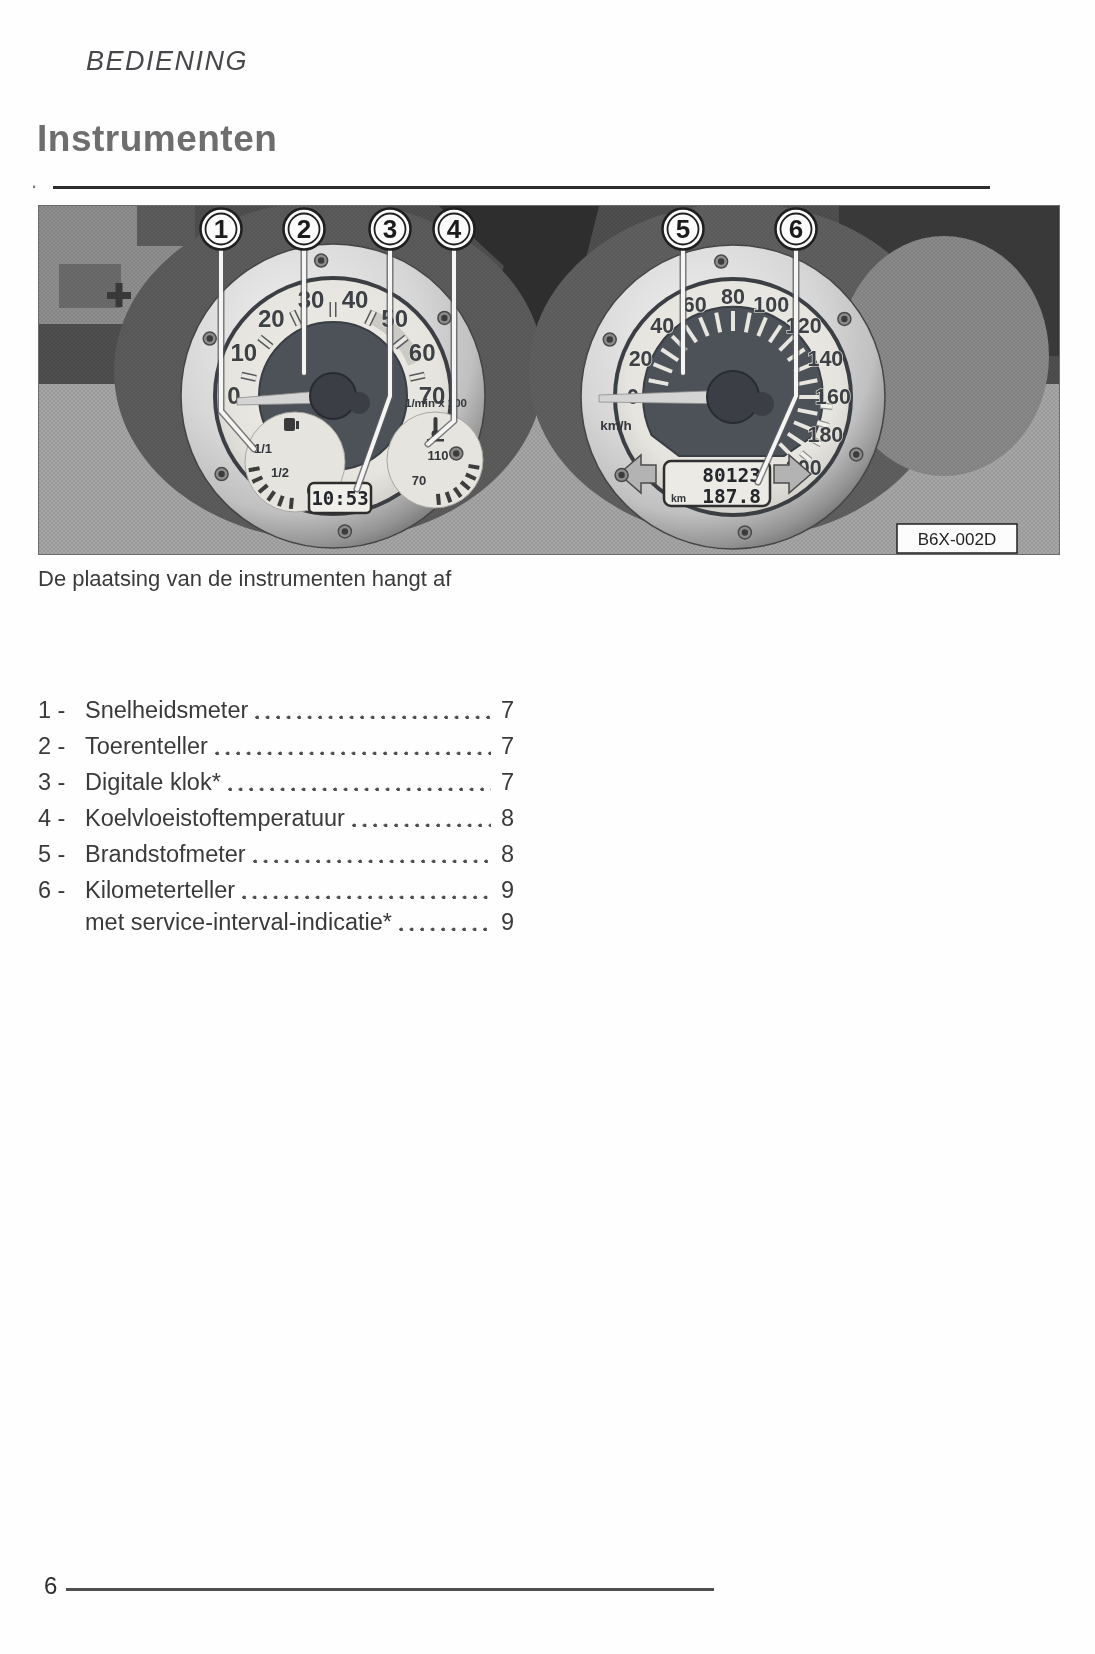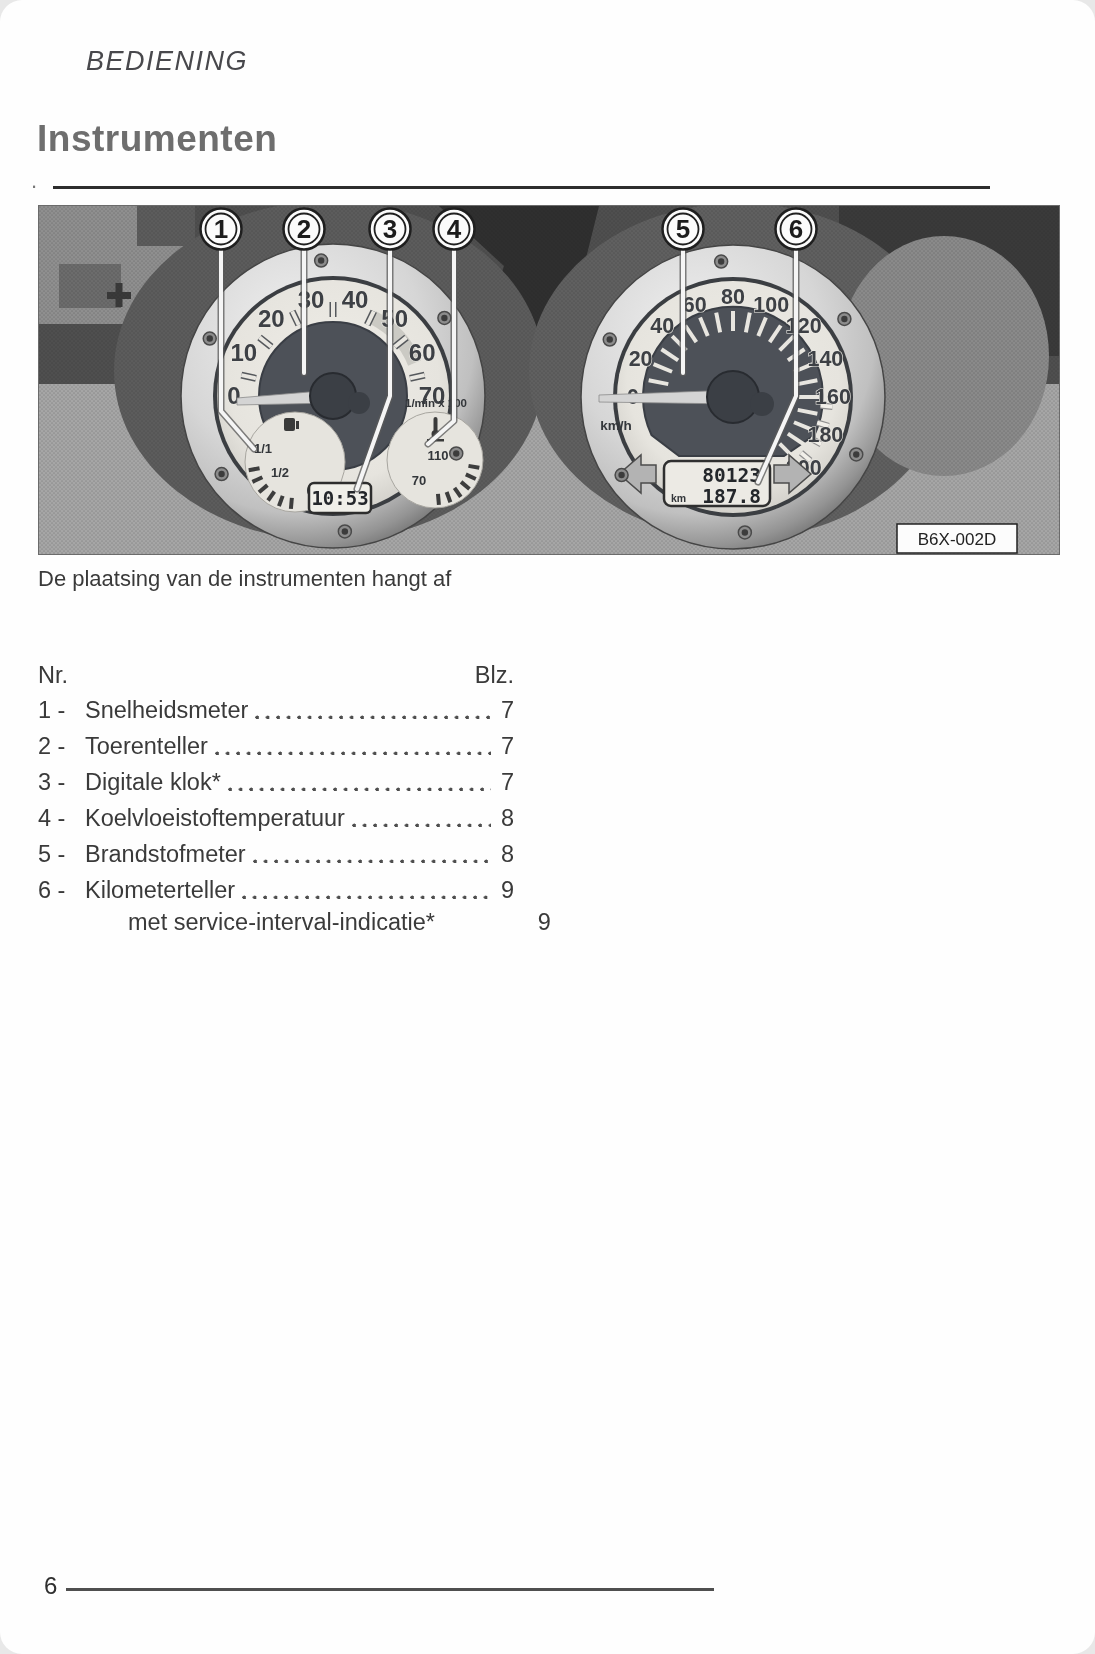--- a/index.html
+++ b/index.html
@@ -1,38 +1,38 @@
 <!DOCTYPE html>
 <html><head>
 <meta charset="utf-8">
 <style>
   html,body{margin:0;padding:0;background:#e8e8e8;}
   .page{position:relative;width:1095px;height:1654px;background:#fefefe;
-        font-family:"Liberation Sans",sans-serif;overflow:hidden;margin:0 auto;border-radius:22px;}
+        font-family:"Liberation Sans",sans-serif;overflow:hidden;margin:0 auto;}
   .doc-header{position:absolute;left:86px;top:46px;font-style:italic;
         font-size:27px;color:#48484c;letter-spacing:1.5px;}
   .doc-title{position:absolute;left:37px;top:118px;font-size:37px;font-weight:bold;
         color:#6e6e6e;letter-spacing:.5px;}
   .stray-period{position:absolute;left:31px;top:168px;font-size:22px;color:#777;}
   .title-rule{position:absolute;left:53px;top:186px;width:937px;height:3px;background:#2d2d2d;}
   .figure{position:absolute;left:38px;top:205px;width:1020px;height:348px;
         border:1px solid #6b6b6b;}
   .intro{position:absolute;left:38px;top:564px;width:500px;font-size:22px;
         line-height:30px;color:#3a3a3a;}
   .cols{position:absolute;left:38px;top:662px;width:476px;display:flex;
         justify-content:space-between;font-size:23.5px;color:#3a3a3a;}
   .list{position:absolute;left:38px;top:697px;width:476px;font-size:23.5px;color:#3a3a3a;}
   .row{display:flex;margin-bottom:9px;}
   .row .num{width:47px;flex:none;}
   .row .lbl{flex:none;}
   .row .dots{flex:1;height:5px;margin:0 7px 4px 7px;align-self:flex-end;
         background-image:radial-gradient(circle at 2.2px 2.4px,#4e4e4e 1.7px,transparent 2.1px);
         background-size:10.5px 5px;background-repeat:repeat-x;}
   .row .pg{flex:none;min-width:16px;text-align:right;}
-  .row.sub{margin-top:-4px;gap:43px;}
+  .row.sub{margin-top:-4px;}
   .footer-num{position:absolute;left:44px;top:1572px;font-size:24px;color:#2f2f2f;}
   .footer-rule{position:absolute;left:66px;top:1588px;width:648px;height:3px;background:#4f4f4f;}
   .footer-section{position:absolute;right:88px;top:1569px;font-style:italic;
         font-size:25px;color:#242424;letter-spacing:1px;}
   
   .gnum{font-family:"Liberation Sans",sans-serif;font-weight:bold;fill:#3d4045;
         paint-order:stroke;stroke:#edebe5;stroke-width:1.2px;}
   .gsm{font-family:"Liberation Sans",sans-serif;font-weight:bold;fill:#33363a;}
   .mono{font-family:"DejaVu Sans Mono",monospace;font-weight:bold;fill:#24272b;}
   .callout-num{font-family:"Liberation Sans",sans-serif;font-weight:bold;fill:#1c1c1c;}
@@ -322,24 +322,20 @@
         <rect x="858" y="318" width="120" height="29" fill="#fcfcfc" stroke="#222" stroke-width="1.5"></rect>
         <text x="918" y="339" class="code-label" font-size="17" text-anchor="middle">B6X-002D</text>
       </g>
     </svg>
   </div>
 
   <div class="intro">
     <div>De plaatsing van de instrumenten hangt af</div>
   </div>
 
-  <div class="cols">
-    <span>Nr.</span>
-    <span>Blz.</span>
-  </div>
 
   <div class="list">
     <div class="row">
       <span class="num">1 -</span>
       <span class="lbl">Snelheidsmeter</span>
       <span class="dots"></span>
       <span class="pg">7</span>
     </div>
     <div class="row">
       <span class="num">2 -</span>

